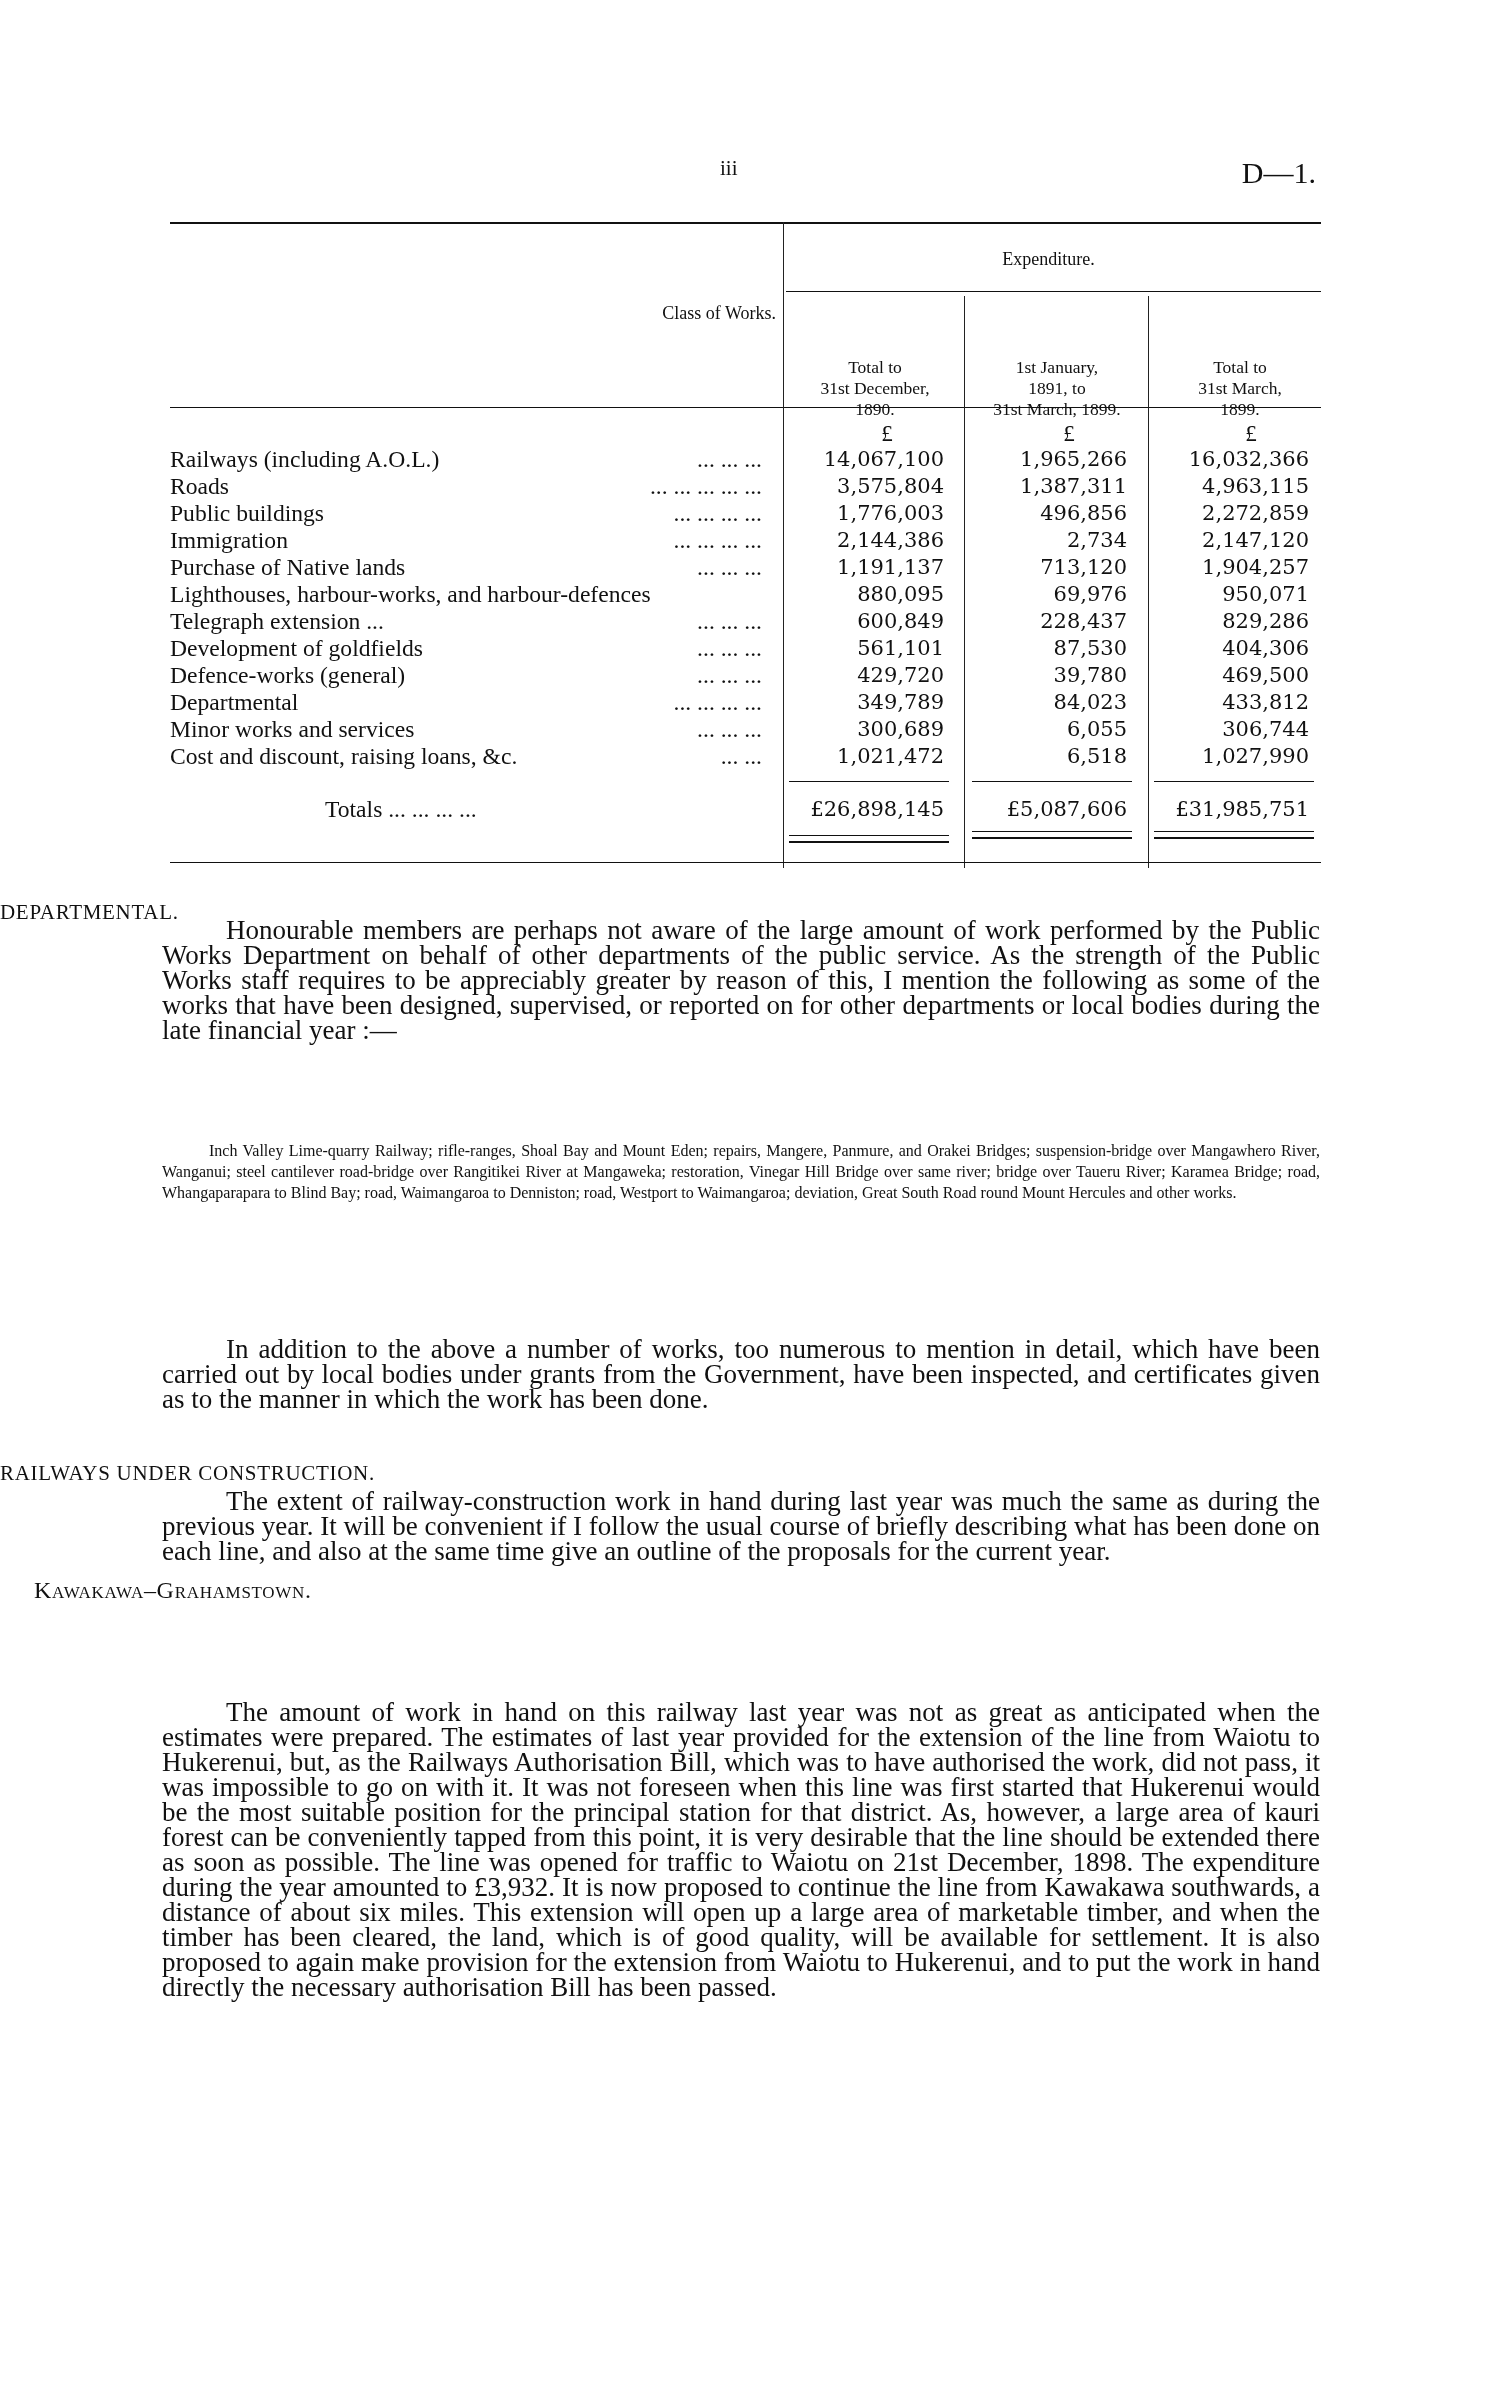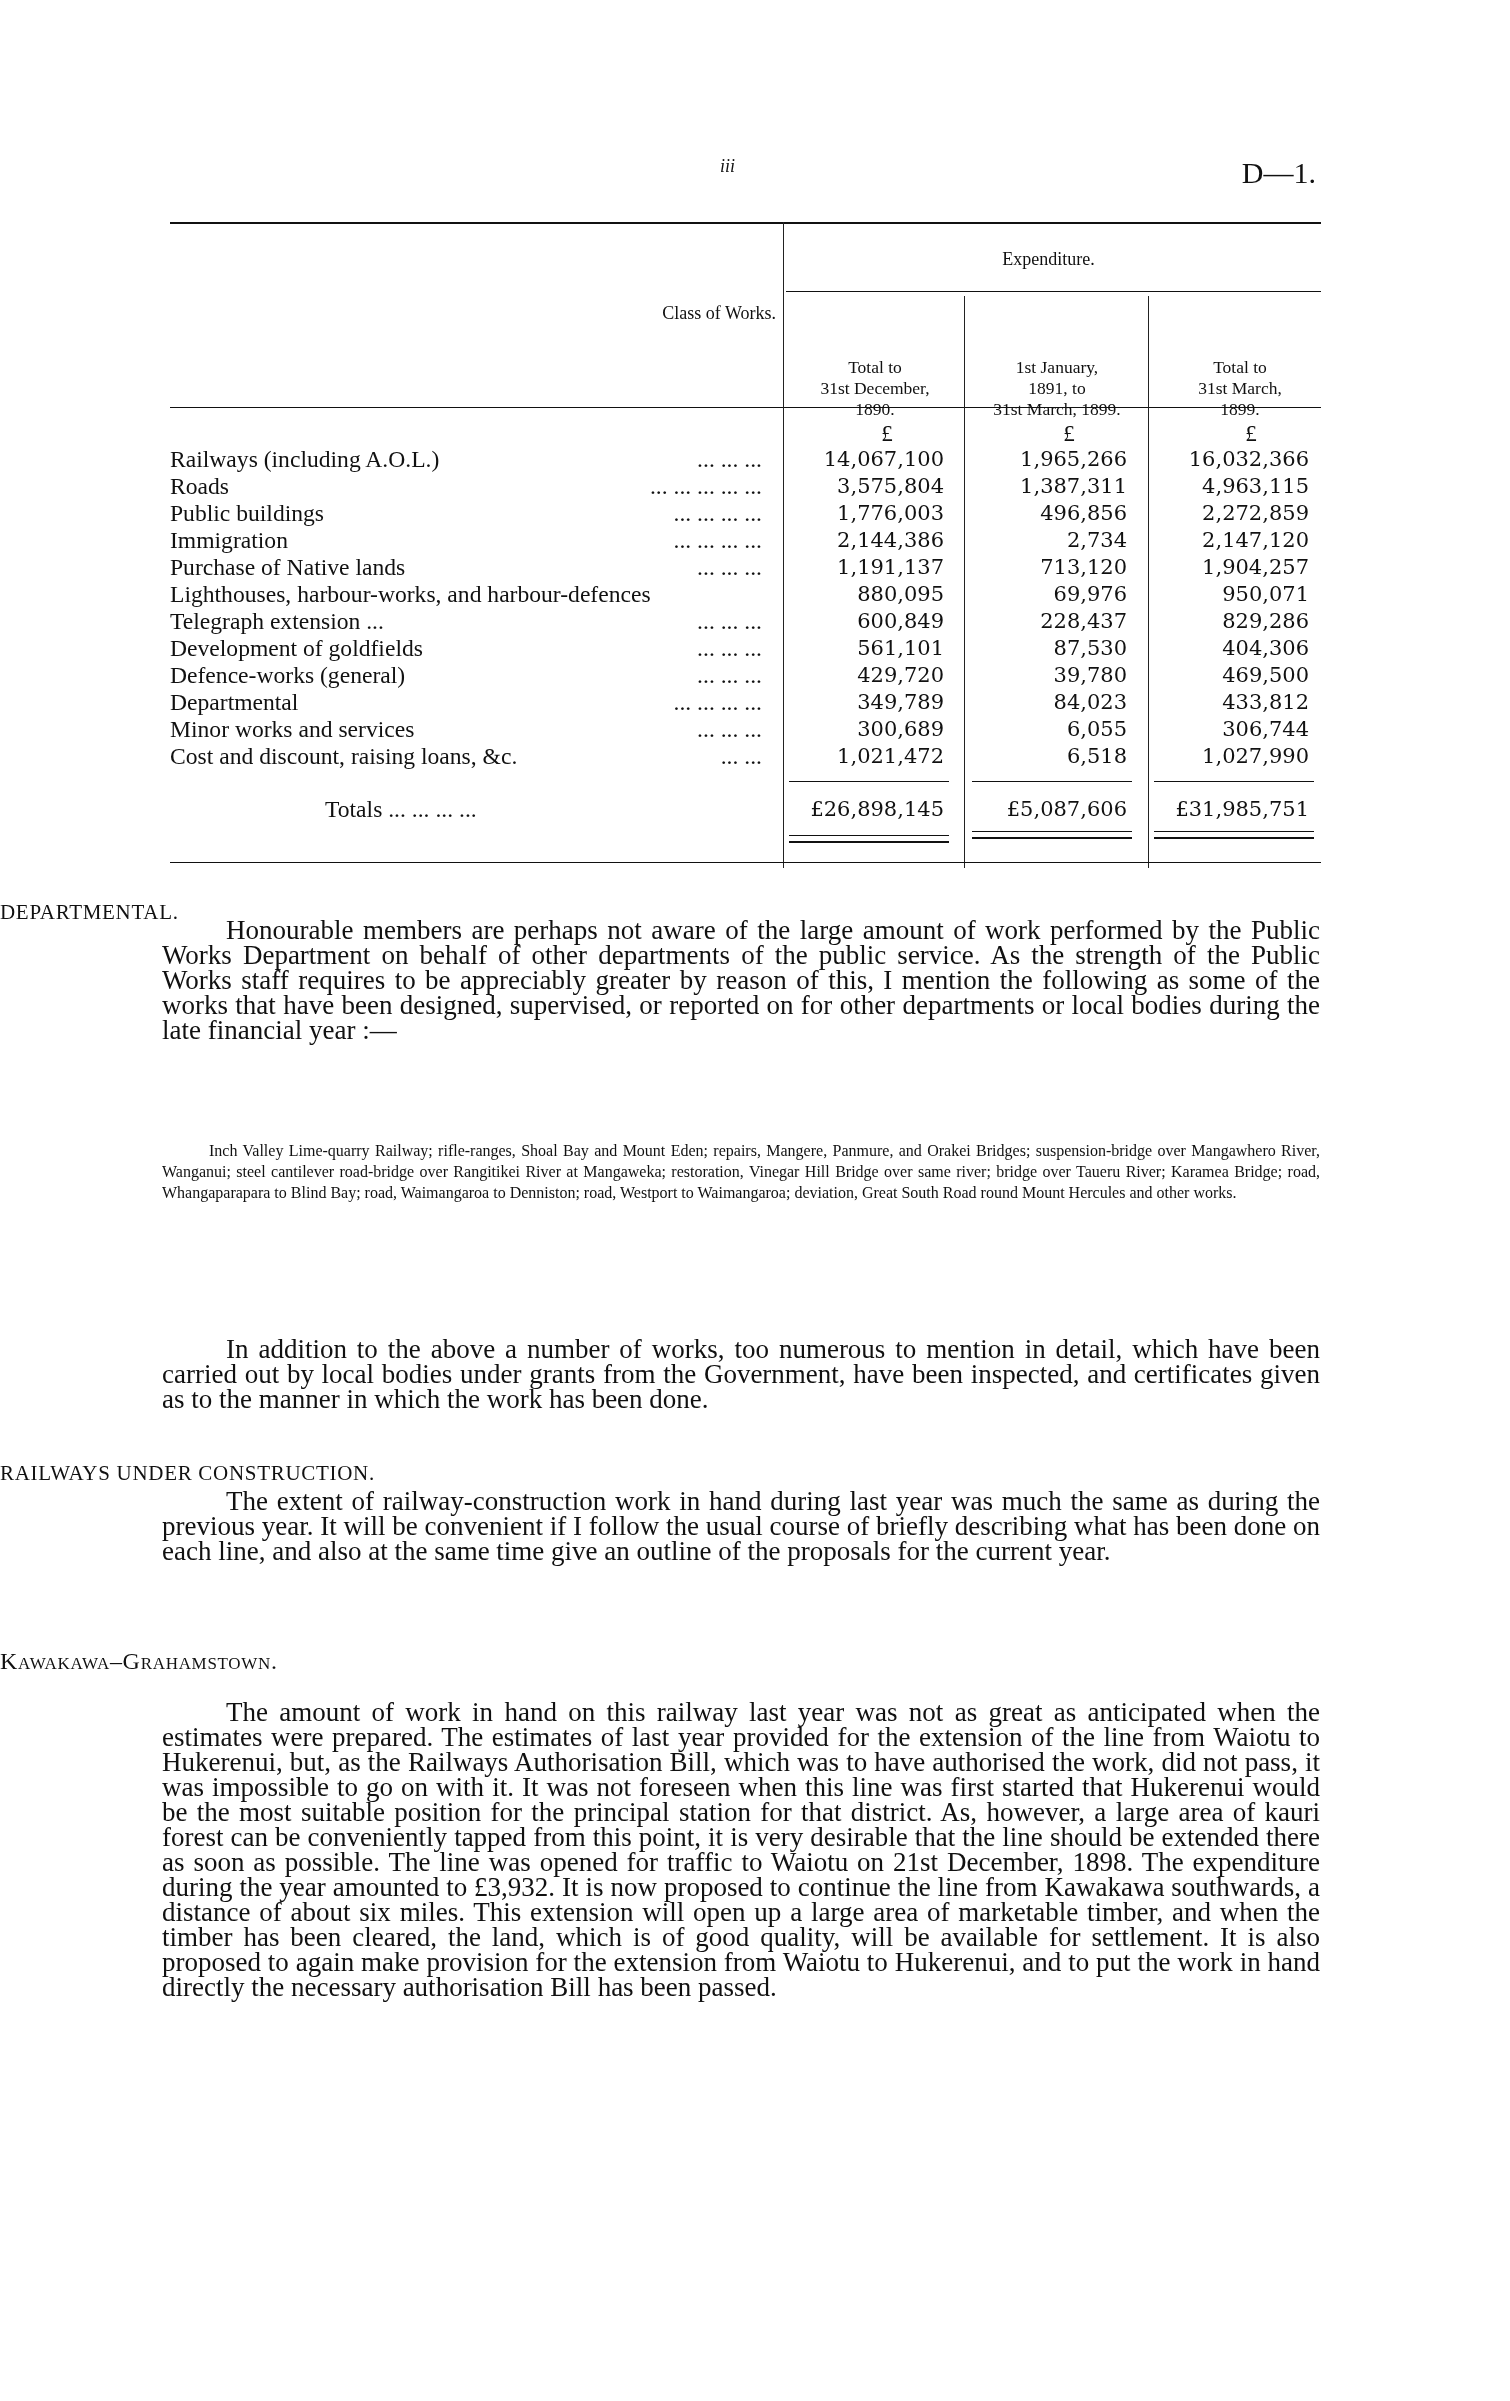--- a/index.html
+++ b/index.html
@@ -1,21 +1,21 @@
 <!DOCTYPE html>
 <html style="font-size:10.8px"><head>
 <meta charset="utf-8">
 <style>
   html, body { margin: 0; padding: 0; background: #ffffff; }
   body { width: 1511px; height: 2401px; position: relative; overflow: hidden;
          font-family: "Liberation Serif", "DejaVu Serif", serif; color: #111; }
   .page { position: absolute; left: 0; top: 0; width: 1511px; height: 2401px; }
 
   .running-head { position: absolute; top: 156px; left: 0; width: 1511px; height: 40px; }
-  .page-num { position: absolute; left: 720px; top: 0; font-size: 18px; font-style: italic; }
+  .page-num { position: absolute; left: 720px; top: 0; font-size: 21px; }
   .doc-code { position: absolute; right: 195px; top: 0; font-size: 30px; }
 
   
   .tbl { position: absolute; left: 170px; top: 222px; width: 1151px; }
   .rule { position: absolute; left: 0; height: 2px; background: #111; }
   .vline { position: absolute; width: 1.3px; background: #222; }
   .hdr-class { position: absolute; left: 0; width: 606px; top: 81px; text-align: right; font-size: 18px; }
   .hdr-exp { position: absolute; left: 606px; width: 545px; top: 27px; text-align: center; font-size: 18px; }
   .hdr-col { position: absolute; top: 91px; width: 182px; text-align: center; font-size: 17.5px; line-height: 21px; margin-top: 44px; }
   .pound { position: absolute; top: 199px; width: 182px; text-align: center; font-size: 23px; }
@@ -188,17 +188,17 @@
   </div>
 
   <div class="section-head" style="top:900px;">DEPARTMENTAL.</div>
   <p class="para indent" style="top:918px;margin:0;">Honourable members are perhaps not aware of the large amount of work performed by the Public Works Department on behalf of other departments of the public service.  As the strength of the Public Works staff requires to be appreciably greater by reason of this, I mention the following as some of the works that have been designed, supervised, or reported on for other departments or local bodies during the late financial year :—</p>
   <p class="para small indent-sm" style="top:1140px;margin:0;">Inch Valley Lime-quarry Railway; rifle-ranges, Shoal Bay and Mount Eden; repairs, Mangere, Panmure, and Orakei Bridges; suspension-bridge over Mangawhero River, Wanganui; steel cantilever road-bridge over Rangitikei River at Mangaweka; restoration, Vinegar Hill Bridge over same river; bridge over Taueru River; Karamea Bridge; road, Whangaparapara to Blind Bay; road, Waimangaroa to Denniston; road, Westport to Waimangaroa; deviation, Great South Road round Mount Hercules and other works.</p>
   <p class="para indent" style="top:1337px;margin:0;">In addition to the above a number of works, too numerous to mention in detail, which have been carried out by local bodies under grants from the Government, have been inspected, and certificates given as to the manner in which the work has been done.</p>
 
   <div class="section-head" style="top:1461px;">RAILWAYS UNDER CONSTRUCTION.</div>
   <p class="para indent" style="top:1489px;margin:0;">The extent of railway-construction work in hand during last year was much the same as during the previous year.  It will be convenient if I follow the usual course of briefly describing what has been done on each line, and also at the same time give an outline of the proposals for the current year.</p>
 
-  <div class="section-head smallcaps" style="top:1648px;">Kawakawa–Grahamstown.</div>
+  <div class="section-head smallcaps" style="top:1577px;padding-left:34px;">Kawakawa–Grahamstown.</div>
   <p class="para indent" style="top:1700px;margin:0;">The amount of work in hand on this railway last year was not as great as anticipated when the estimates were prepared.  The estimates of last year provided for the extension of the line from Waiotu to Hukerenui, but, as the Railways Authorisation Bill, which was to have authorised the work, did not pass, it was impossible to go on with it.  It was not foreseen when this line was first started that Hukerenui would be the most suitable position for the principal station for that district.  As, however, a large area of kauri forest can be conveniently tapped from this point, it is very desirable that the line should be extended there as soon as possible.  The line was opened for traffic to Waiotu on 21st December, 1898.  The expenditure during the year amounted to £3,932. It is now proposed to continue the line from Kawakawa southwards, a distance of about six miles.  This extension will open up a large area of marketable timber, and when the timber has been cleared, the land, which is of good quality, will be available for settlement.  It is also proposed to again make provision for the extension from Waiotu to Hukerenui, and to put the work in hand directly the necessary authorisation Bill has been passed.</p>
 
 </div>
 
 
 </body></html>

